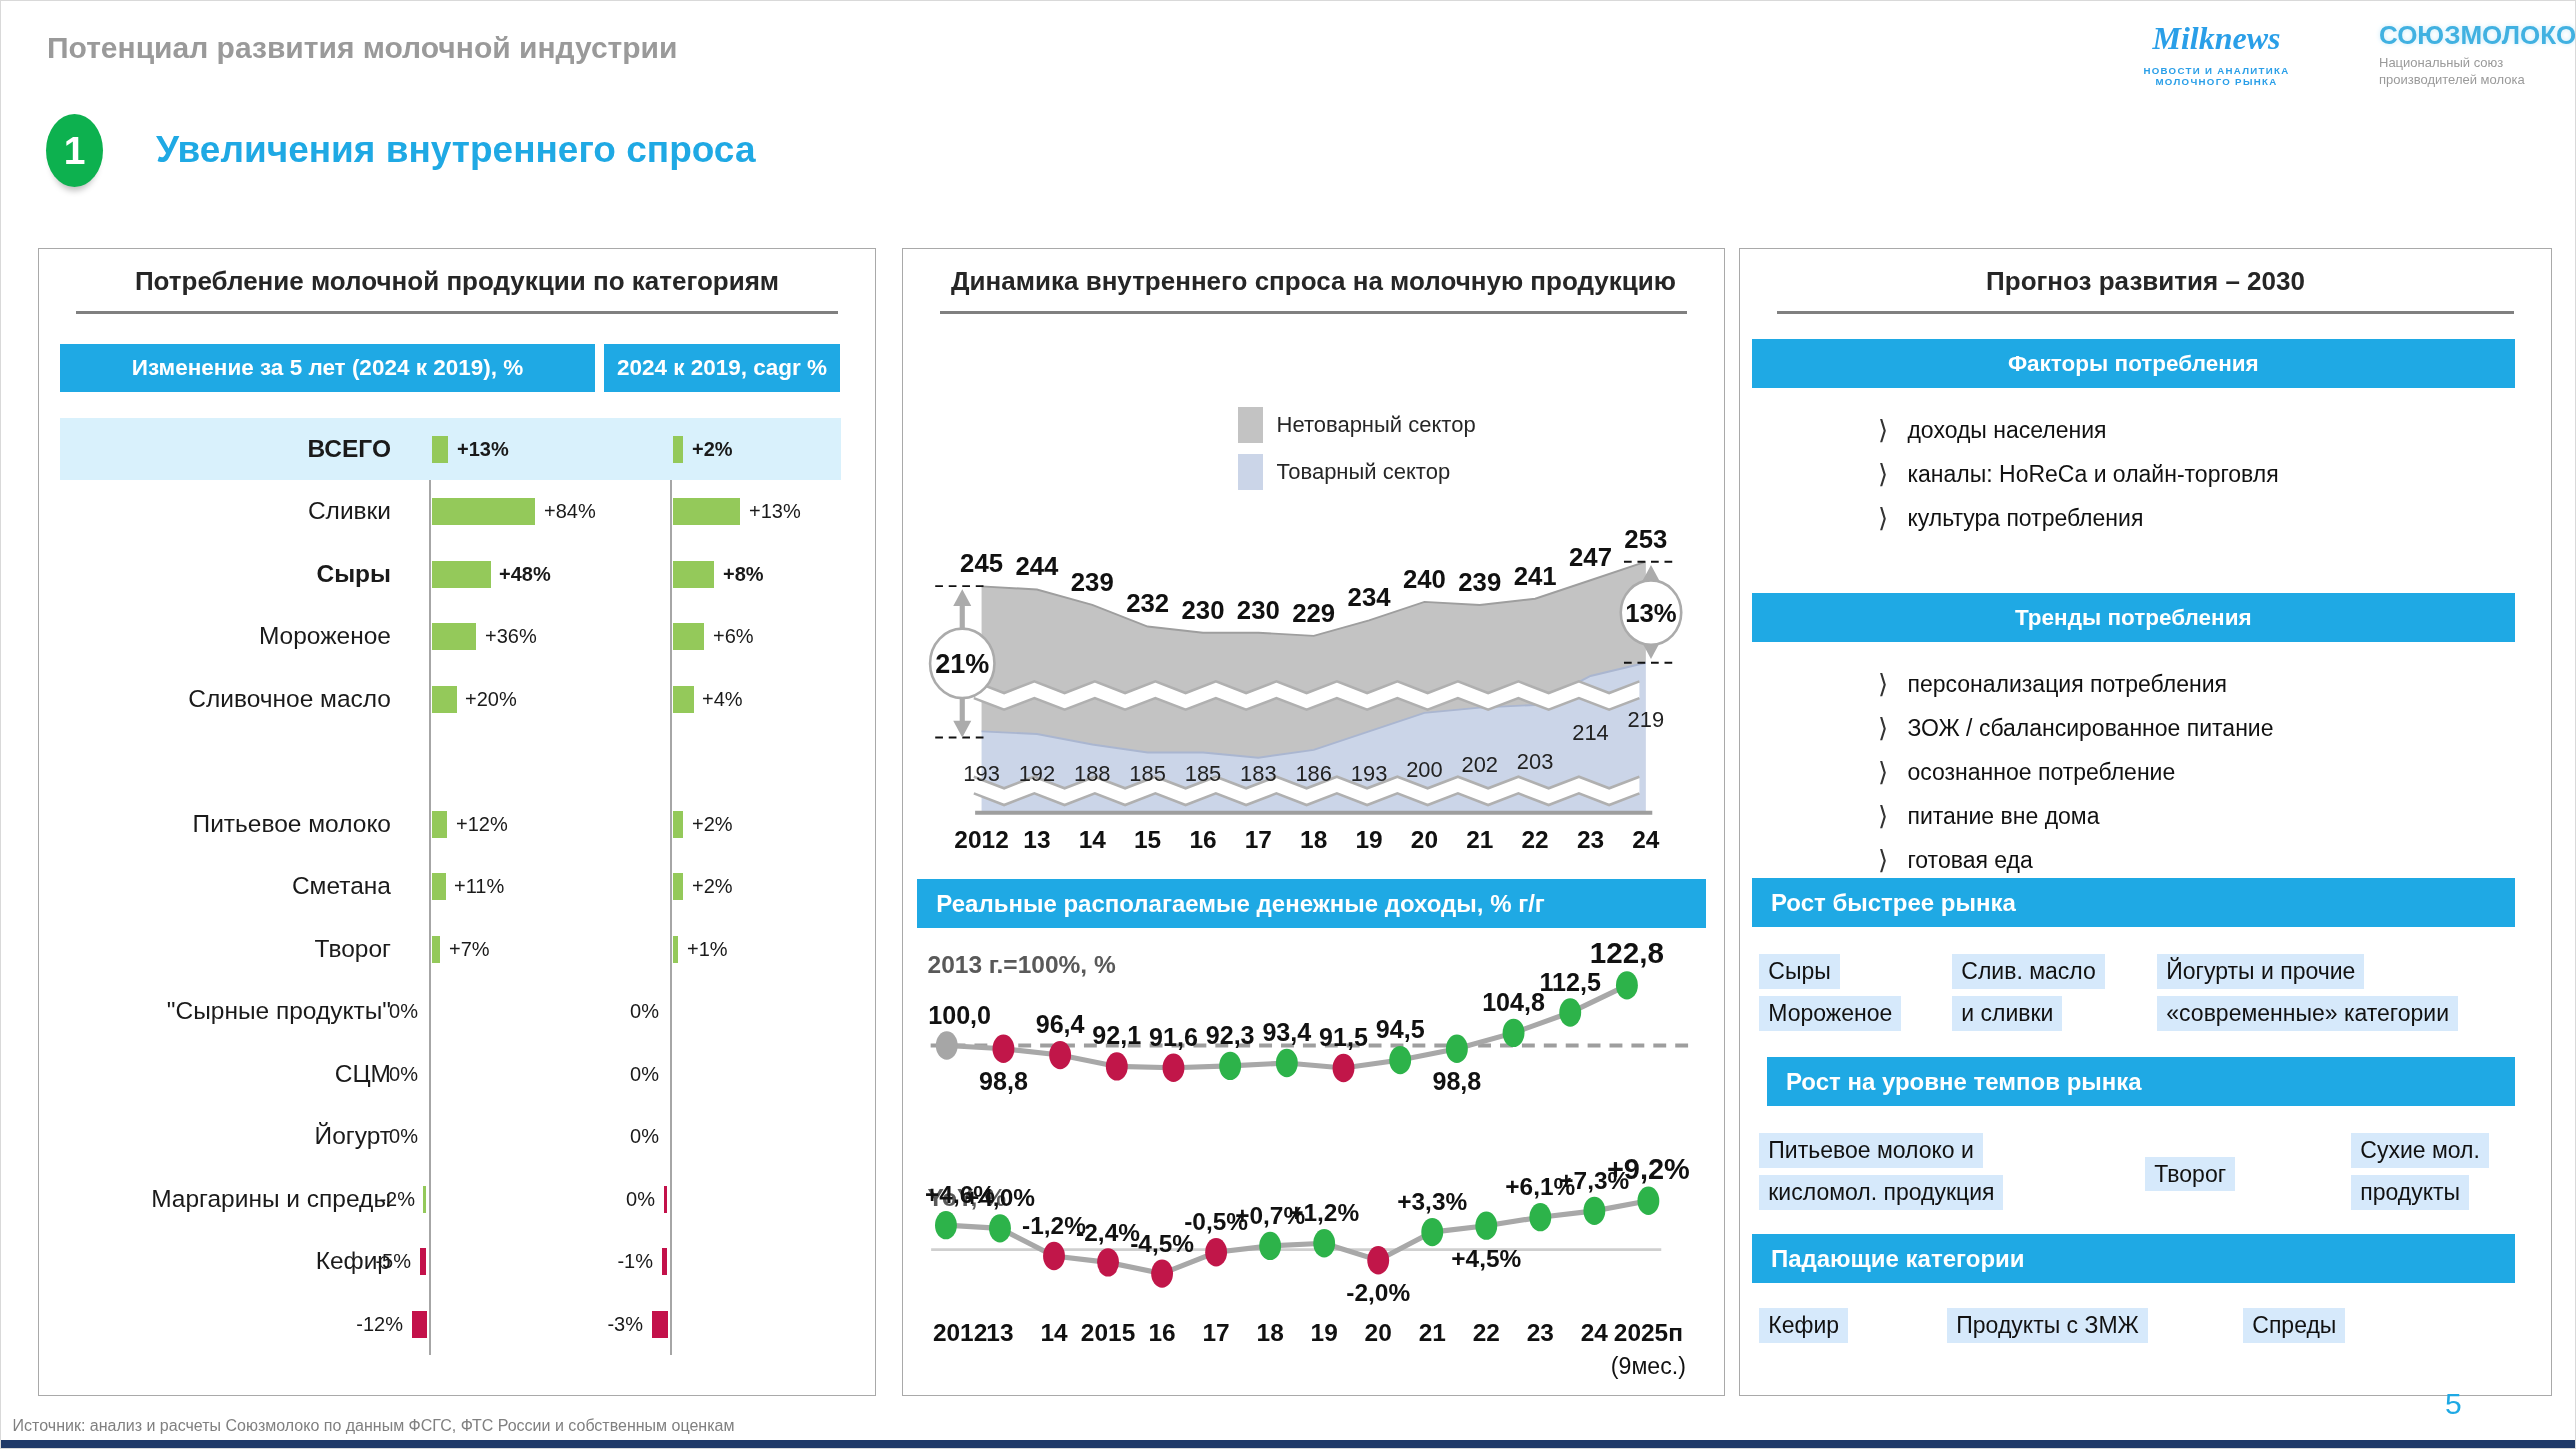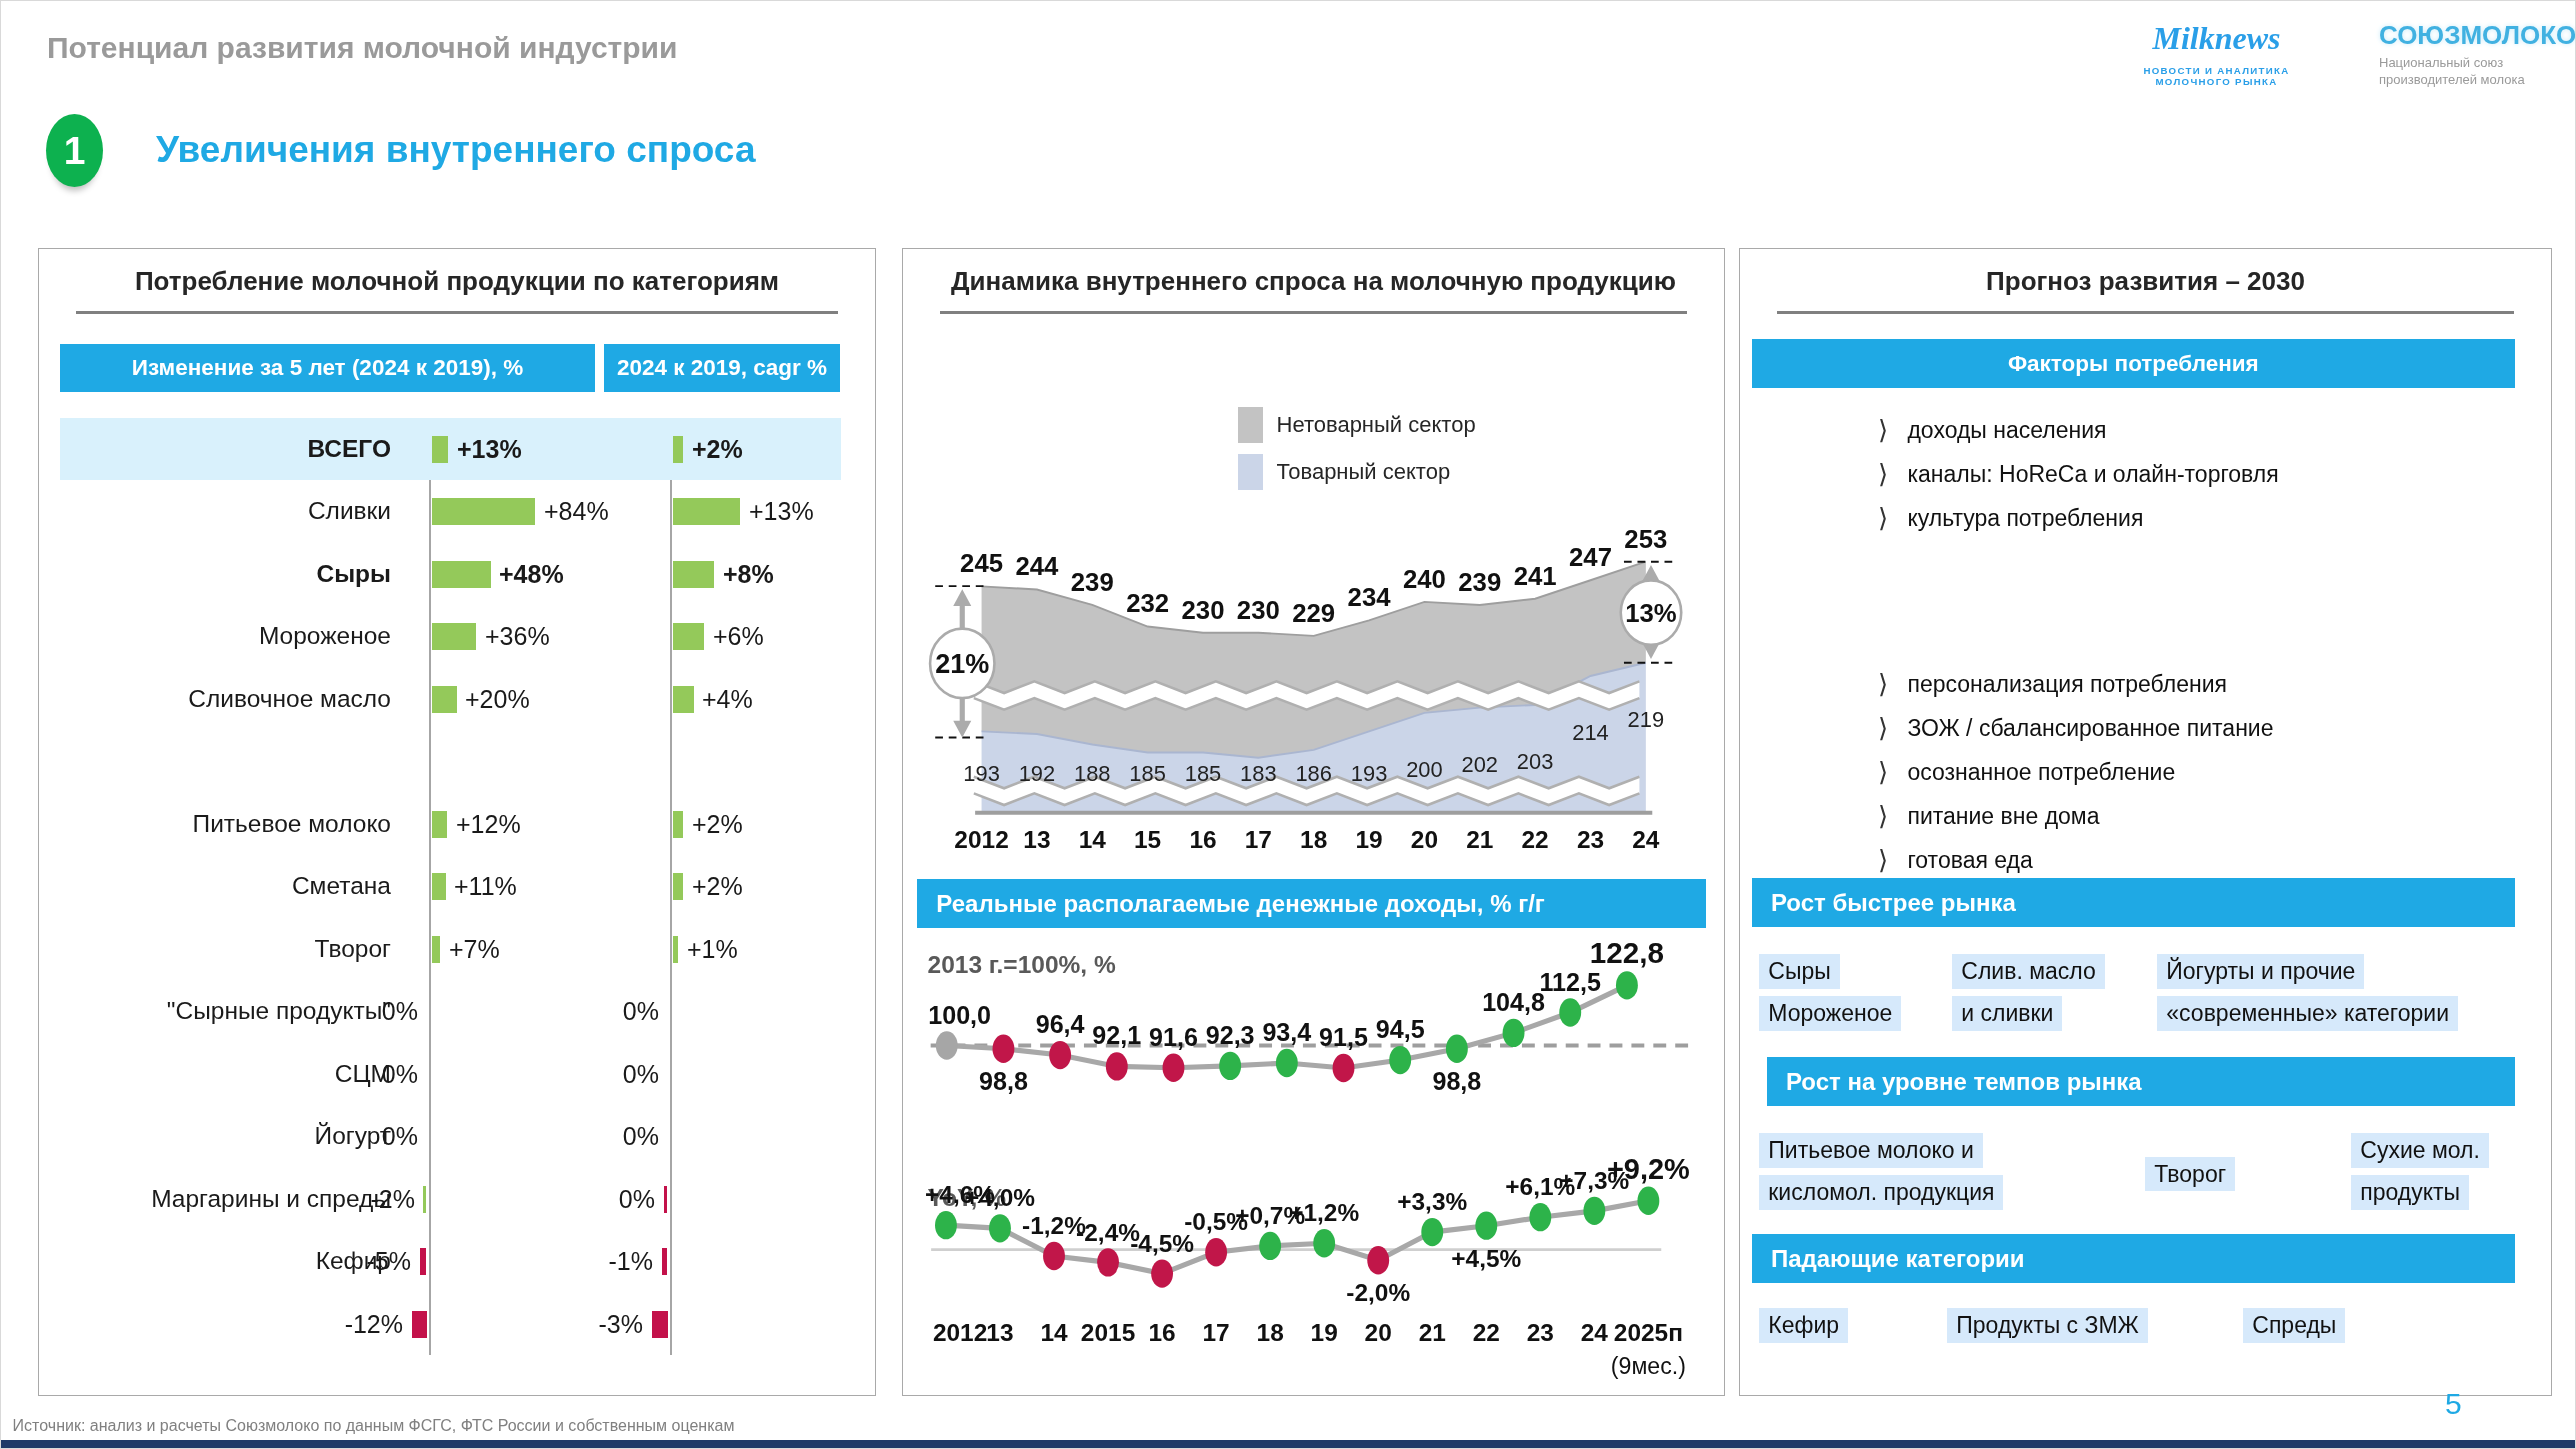--- a/index.html
+++ b/index.html
@@ -34,21 +34,21 @@
   
   #colhdr1{left:21px;top:95px;width:535px;height:48px;}
   #colhdr2{left:565px;top:95px;width:236px;height:48px;}
   #bar-table{position:absolute;left:0;top:169px;width:835px;height:937px;}
   .axis{position:absolute;top:0;bottom:0;width:1.9px;background:#a6a6a6;}
   #axis1{left:390px;} #axis2{left:631px;}
   .trow{position:absolute;left:0;width:100%;height:62px;}
   .trow .hl{position:absolute;left:21px;right:33px;top:0;bottom:0;background:#d9f1fc;}
   .cat{position:absolute;left:0;width:352px;height:62px;line-height:62px;text-align:right;font-size:24.5px;z-index:2;}
   .bar{position:absolute;z-index:1;}
-  .val{position:absolute;height:62px;line-height:62px;font-size:25px;z-index:2;white-space:nowrap;}
+  .val{position:absolute;height:62px;line-height:62px;font-size:20px;z-index:2;white-space:nowrap;}
   .b{font-weight:700;}
   
   #mid-box1{left:14px;top:90px;right:14px;height:49px;}
   .legend{position:absolute;left:335px;display:flex;align-items:center;gap:14px;}
   .legend .sw{width:24.5px;height:36px;}
   .legend .lt{font-size:22px;color:#262626;}
   #legend-gray{top:158px;} #legend-blue{top:205px;}
   #area-svg{left:14px;top:276px;}
   #mid-box2{left:14px;top:630px;right:18px;height:49px;}
   #index-label{left:24.5px;top:702px;font-size:24.5px;font-weight:700;color:#595959;}
@@ -371,20 +371,21 @@
       </li>
       <li>
         <span class="glyph">⟩</span>
         <span class="text">каналы: HoReCa и олайн-торговля</span>
       </li>
       <li>
         <span class="glyph">⟩</span>
         <span class="text">культура потребления</span>
       </li>
     </ul>
+  <div class="bluebox" id="rp-box-trends">Тренды потребления</div>
   <ul class="bullets" id="bullets-trends">
       <li>
         <span class="glyph">⟩</span>
         <span class="text">персонализация потребления</span>
       </li>
       <li>
         <span class="glyph">⟩</span>
         <span class="text">ЗОЖ / сбалансированное питание</span>
       </li>
       <li>

